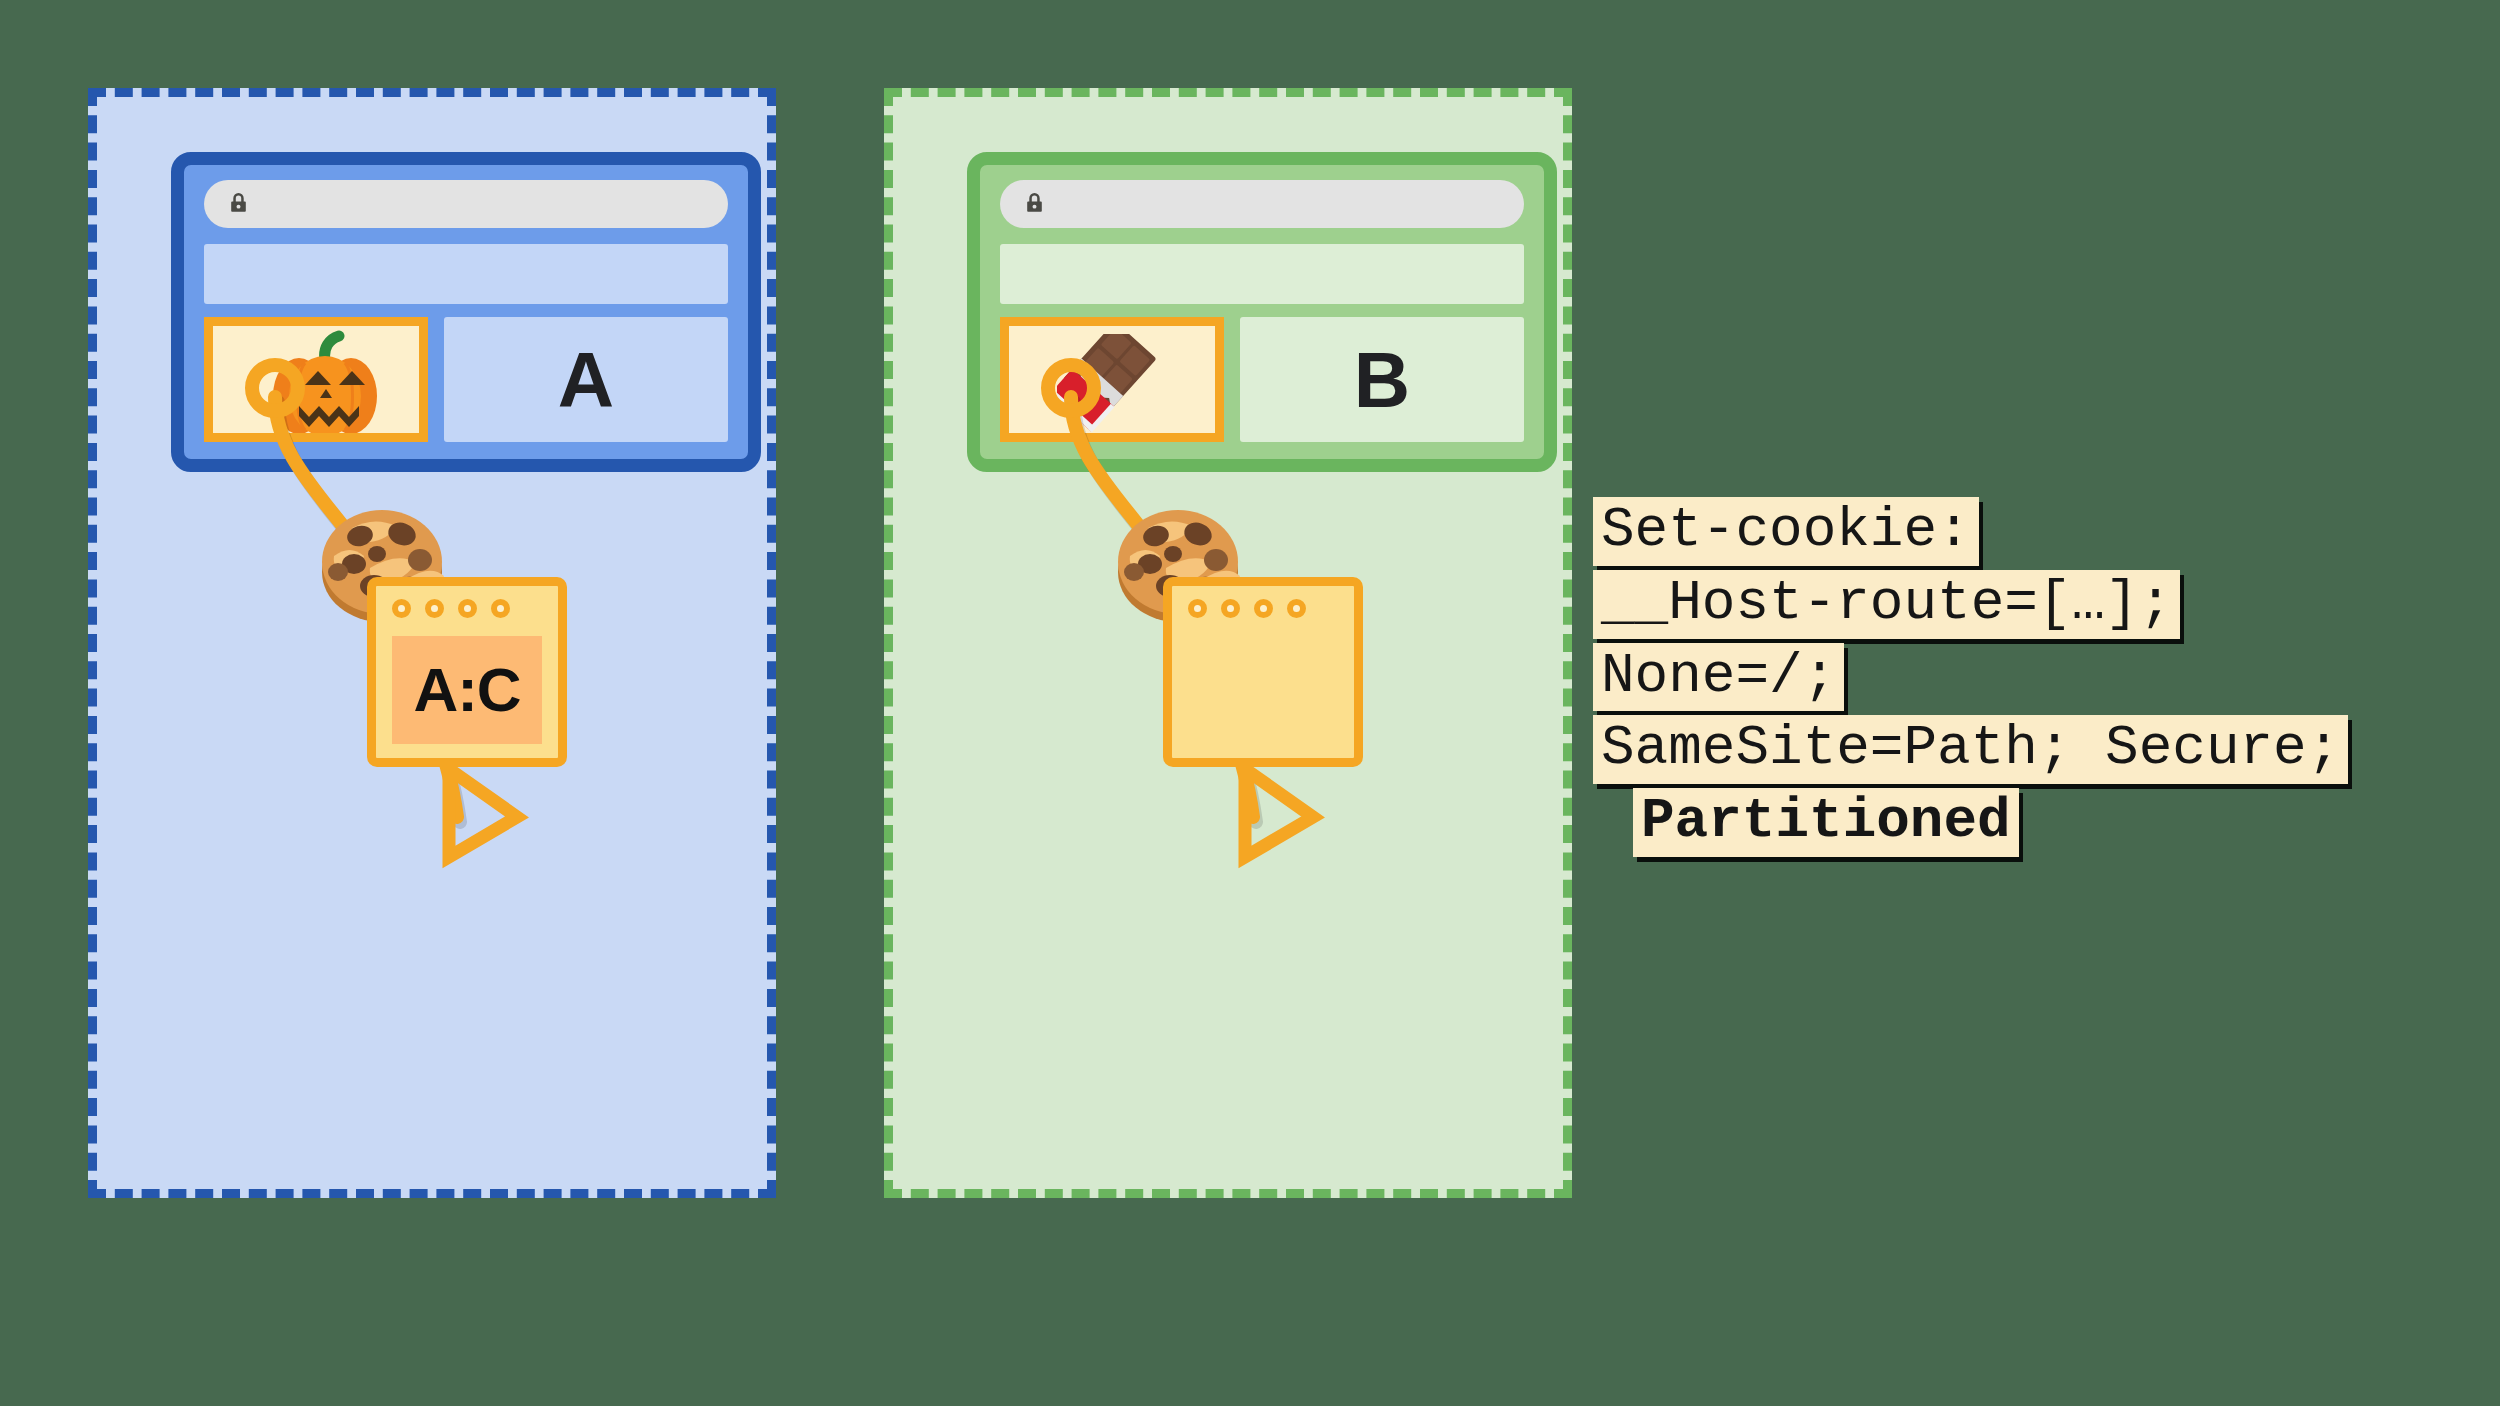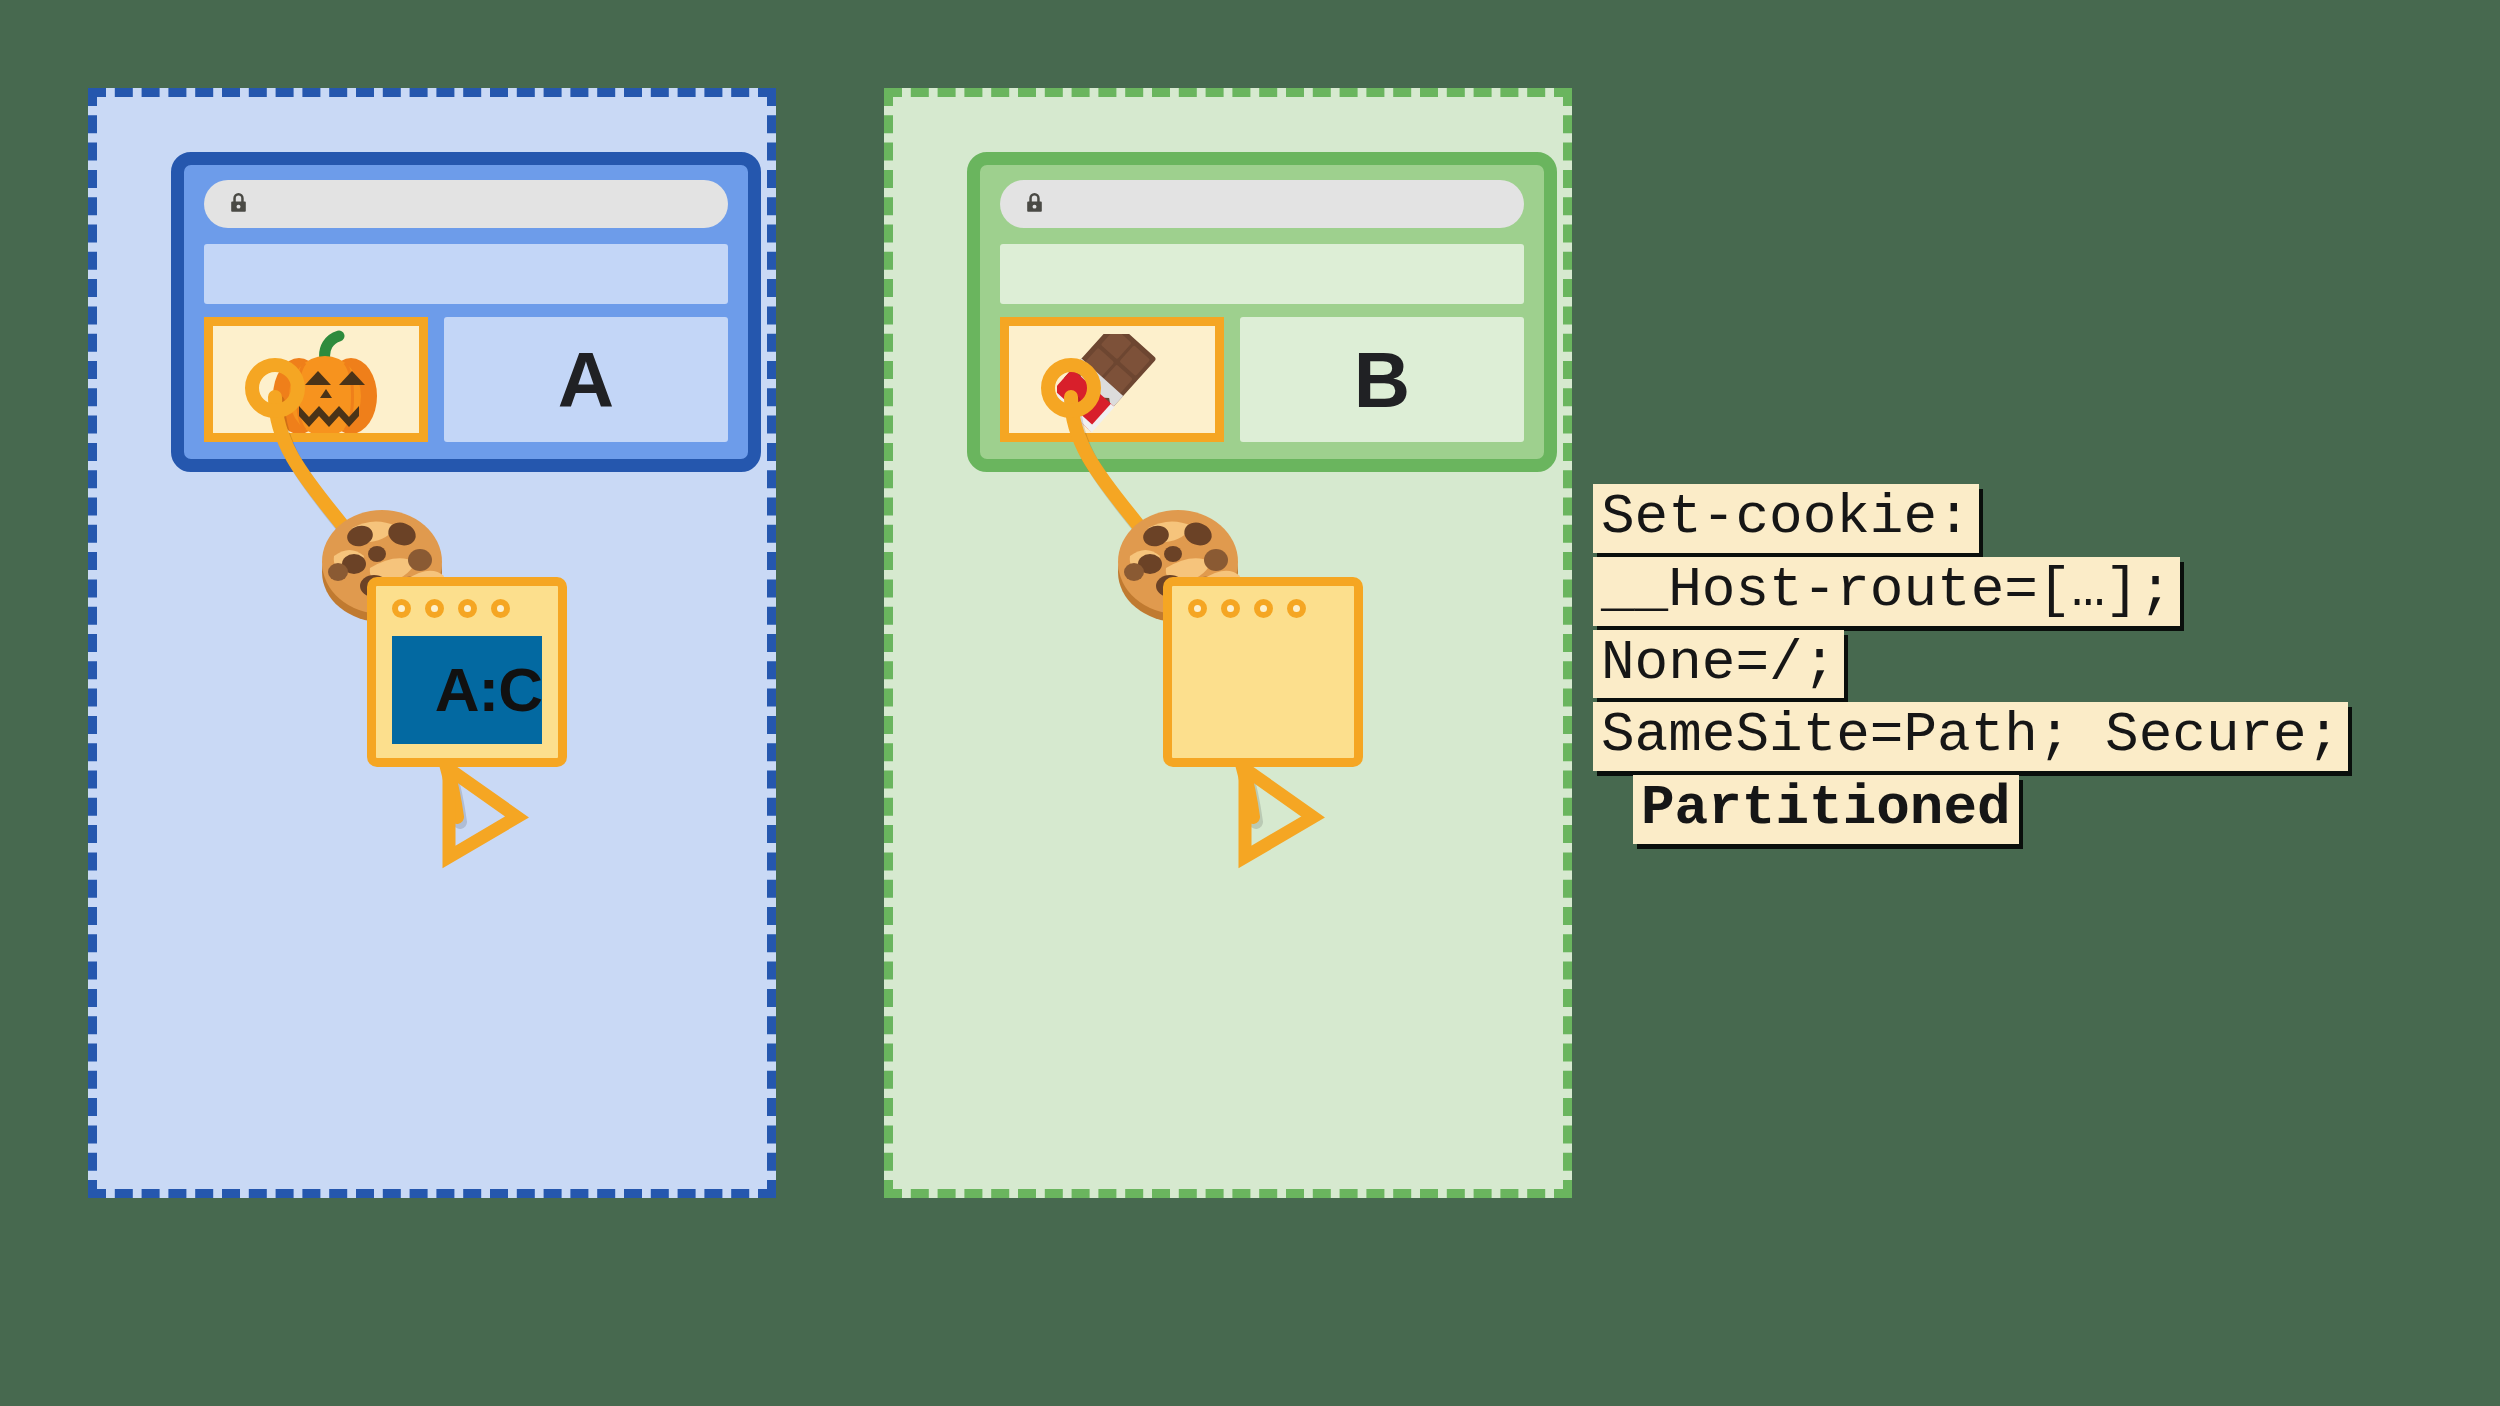--- a/index.html
+++ b/index.html
@@ -154,39 +154,39 @@
     box-sizing: border-box;
     border: 6px solid #f5a623;
     background: #fdf0cc;
   }
   .storage-screen {
     position: absolute;
     left: 16px;
     top: 50px;
     right: 16px;
     bottom: 14px;
-    background: #0369a1;
+    background: #fdba74;
     display: flex;
     align-items: center;
-    justify-content: flex-end;
+    justify-content: center;
   }
   .storage-label {
     font-size: 62px;
     font-weight: 700;
     color: #111;
     letter-spacing: -1px;
     line-height: 1;
     font-family: "Liberation Sans", sans-serif;
   }
 
   
   #code-block {
     position: absolute;
     left: 1593px;
-    top: 484px;
+    top: 497px;
     width: 880px;
   }
   .code-line {
     display: table;
     background: #fbecc8;
     color: #161616;
     font-family: "Liberation Mono", "DejaVu Sans Mono", monospace;
     font-size: 56px;
     line-height: 1.05;
     padding: 4px 8px 6px 8px;

